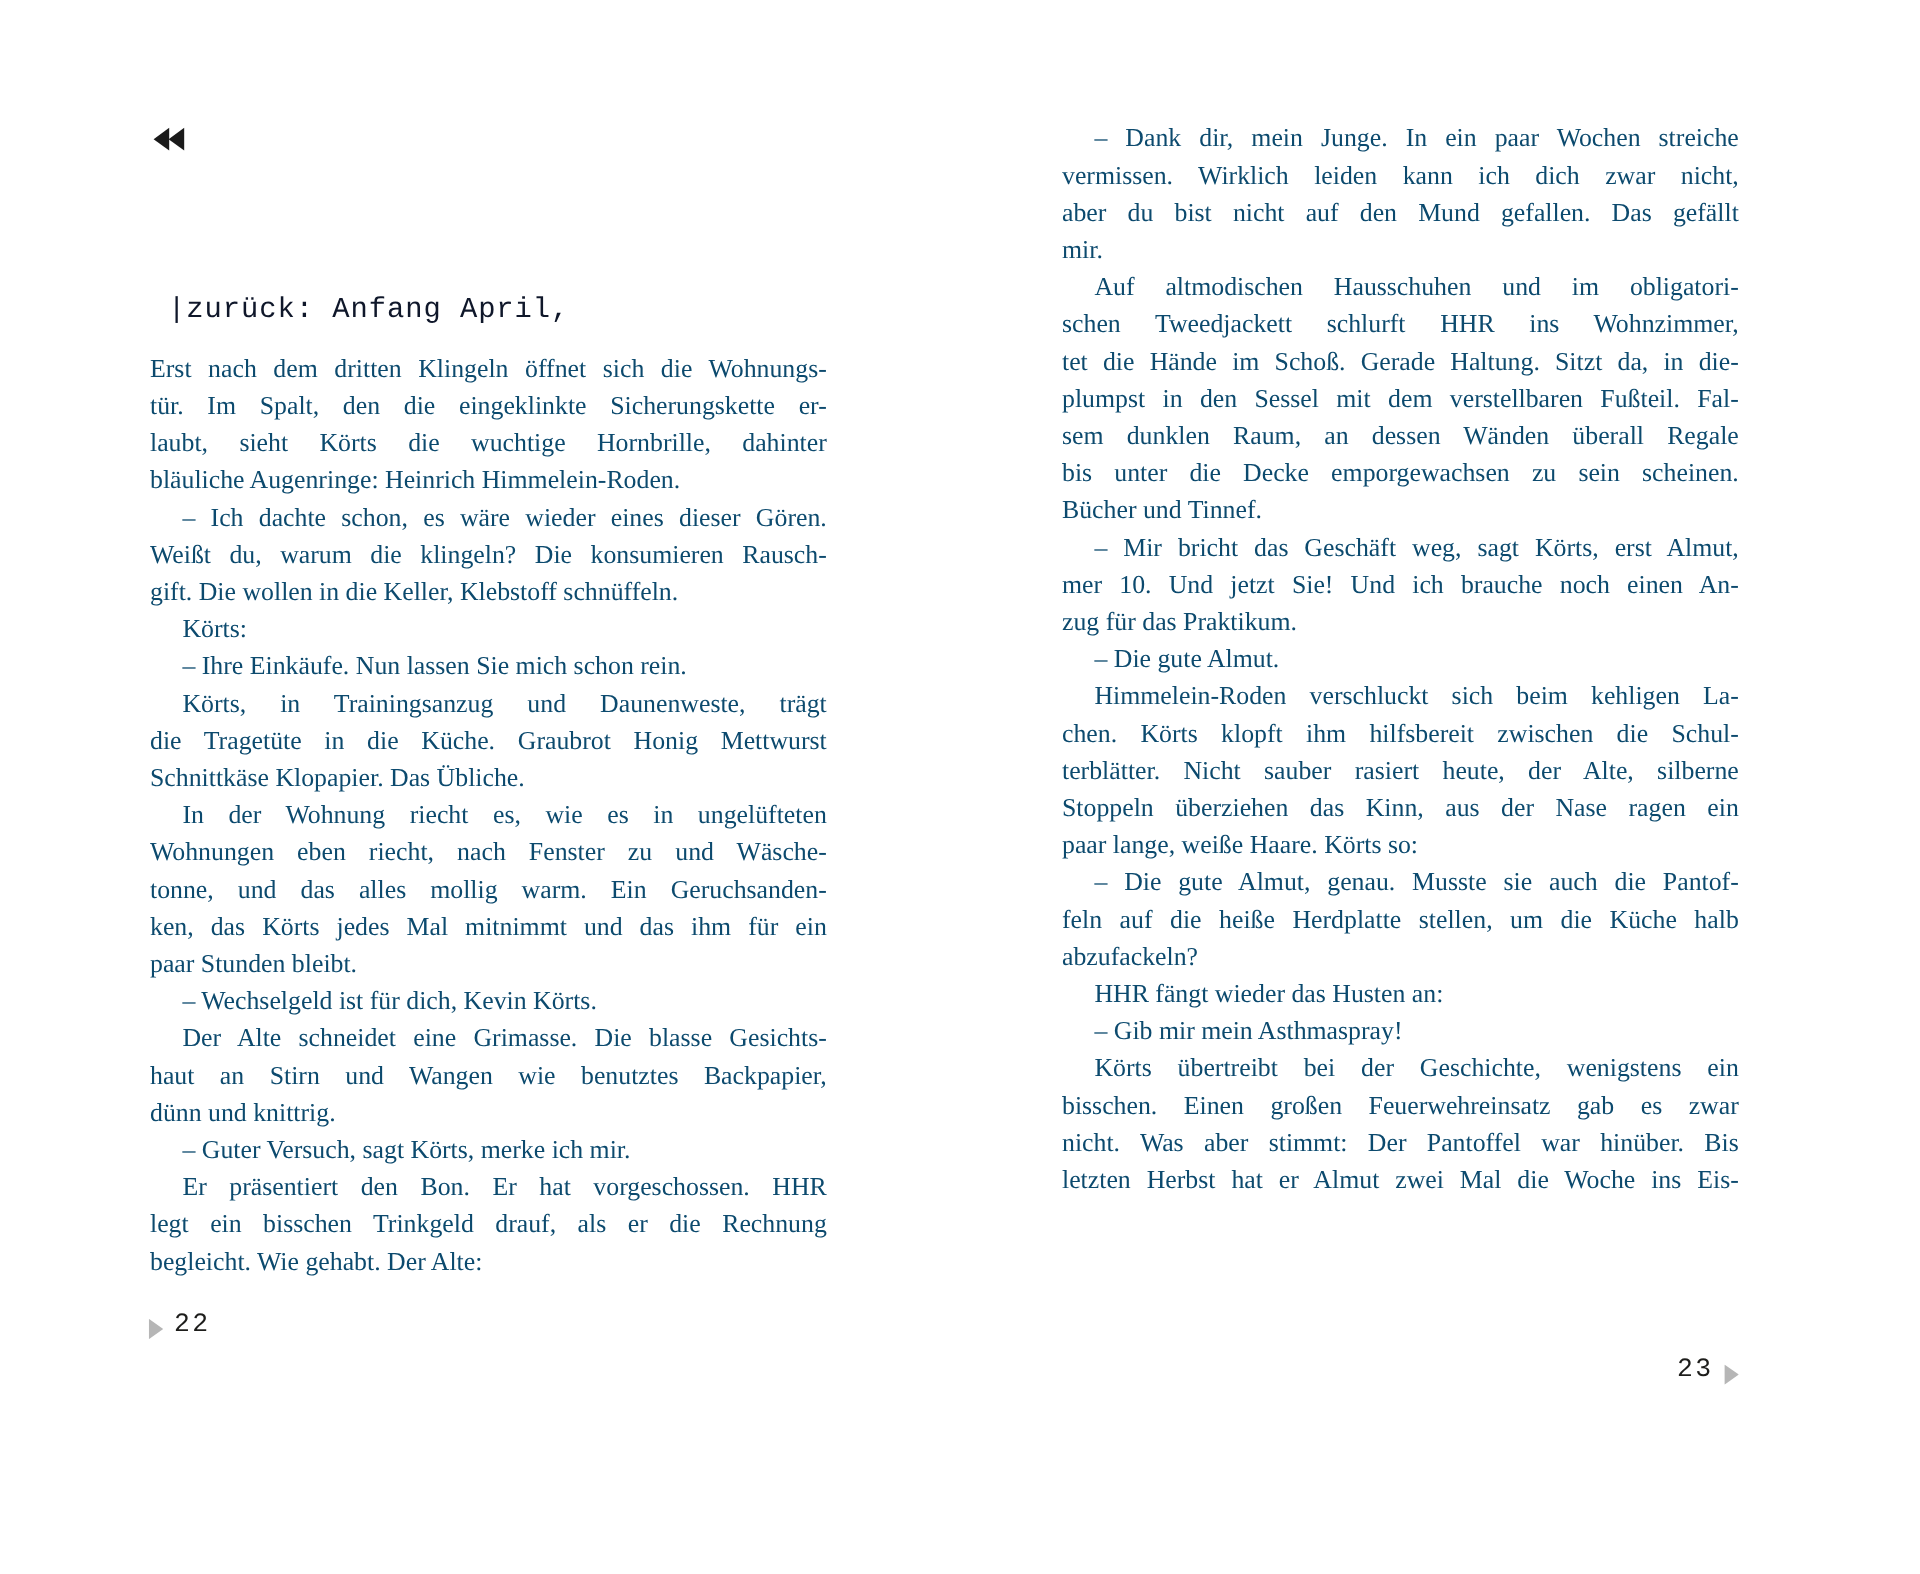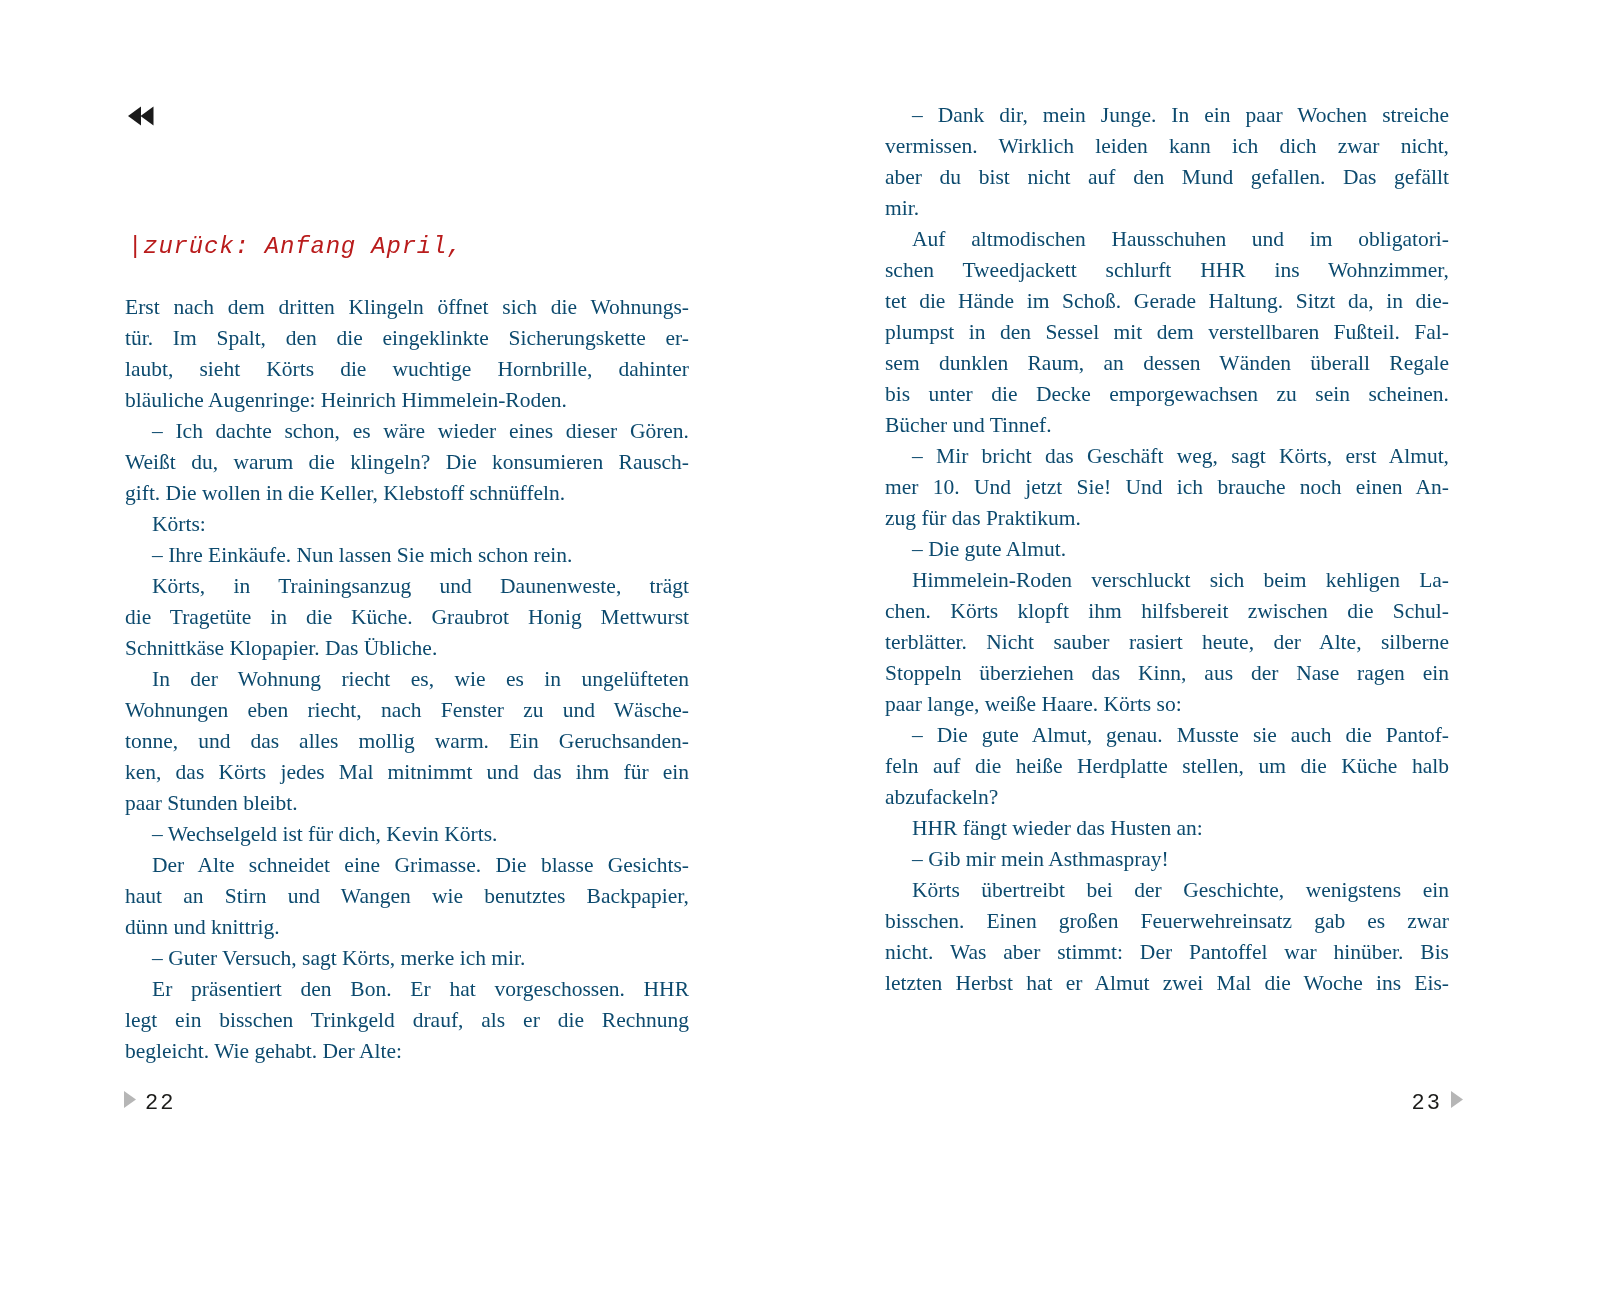--- a/index.html
+++ b/index.html
@@ -23,29 +23,28 @@
     width: 30px;
     height: 24px;
     cursor: pointer;
   }
   .rewind-icon svg { display: block; }
 
   .chapter-heading {
     position: absolute;
     left: 124px;
     top: 227px;
-    margin: 4px;
+    margin: 16px;
     font-family: "Liberation Mono", monospace;
     font-weight: normal;
     font-size: 24px;
     line-height: 31px;
     letter-spacing: 0.8px;
-    color: #b91c1c;
+    color: #0f172a;
     white-space: pre;
-    font-style: italic;
   }
 
   .body-text {
     position: absolute;
     width: 564px;
     font-size: 21.5px;
     line-height: 31px;
     color: #0c4a6e;
   }
   .page-left  .body-text { left: 125px; top: 292px; }
@@ -53,29 +52,29 @@
 
   .para { margin: 0; }
   .line { white-space: normal; }
   .line.j { text-align: justify; text-align-last: justify; text-justify: inter-word; }
   .para.indent .line:first-child { padding-left: 27px; }
 
   .pager {
     position: absolute;
     top: 1091px;
     display: flex;
-    align-items: flex-start;
+    align-items: flex-end;
     gap: 9px;
     font-family: "Liberation Mono", monospace;
     font-size: 22px;
     letter-spacing: 2px;
     color: #1d1d1b;
   }
   .page-left  .pager { left: 124px; }
-  .page-right .pager { left: 99px; width: 564px; justify-content: flex-end; }
+  .page-right .pager { left: 85px; width: 564px; justify-content: flex-end; margin-top: 38px; }
   .pager .tri { display: inline-flex; cursor: pointer; }
 </style>
 </head>
 <body>
 
 <div class="spread">
 
   <section class="page page-left">
     <div class="rewind-icon" title="">
       <svg width="30" height="24" viewBox="0 0 30 24" aria-hidden="true">

